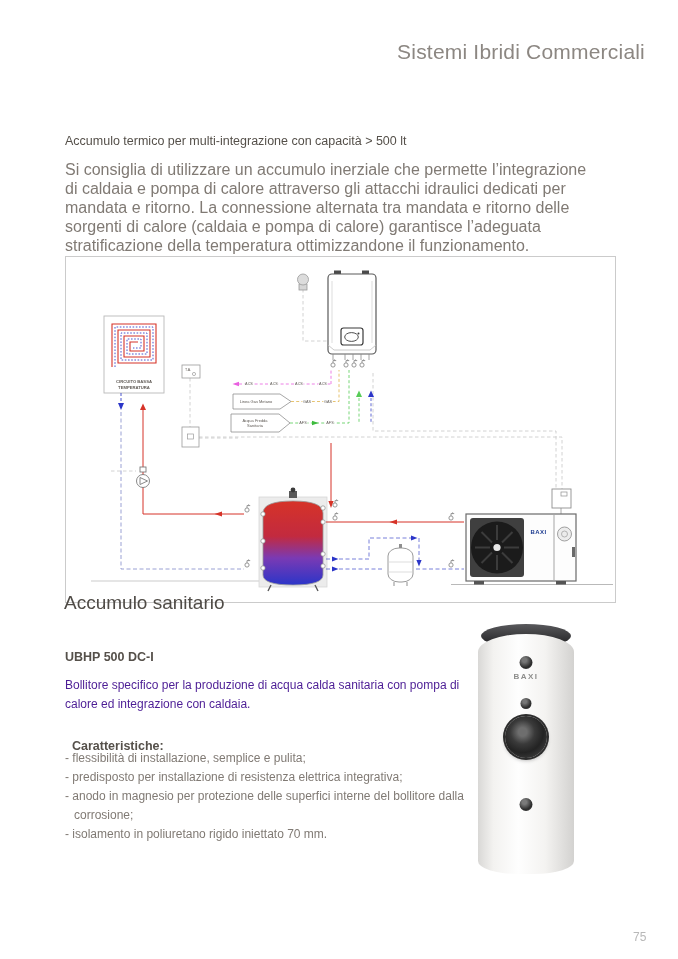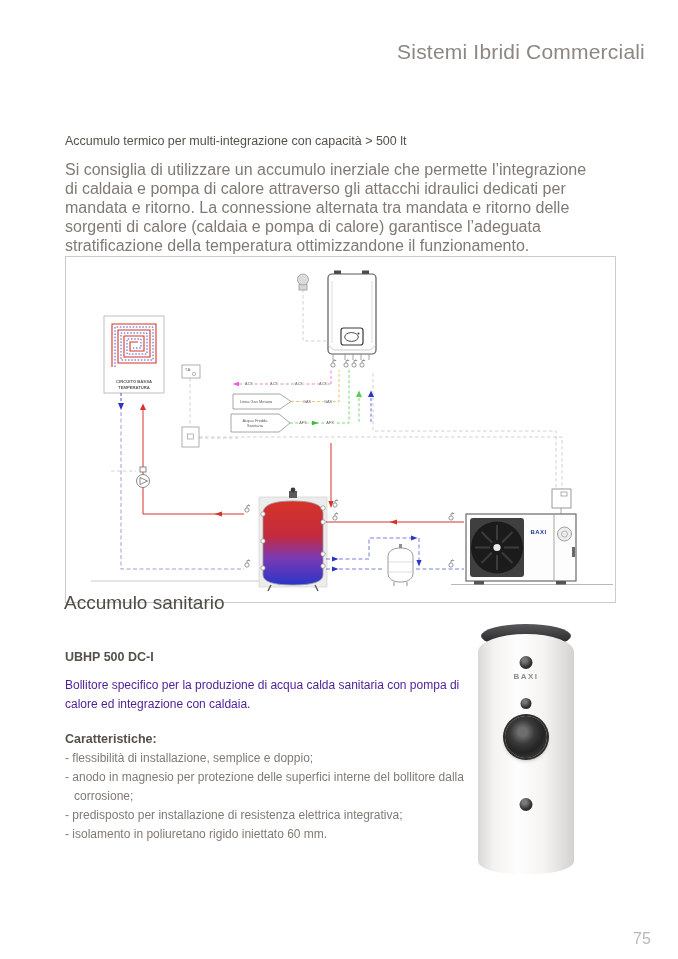--- a/index.html
+++ b/index.html
@@ -37,21 +37,21 @@
   }
   .san-model {
     position:absolute; left:65px; top:650px; margin:0;
     font-size:12.5px; font-weight:700; color:#55504a;
   }
   .san-body {
     position:absolute; left:65px; top:676px; margin:0; width:402px;
     font-size:12px; line-height:19px; color:#4c1d95;
   }
   .feat-title {
-    position:absolute; left:65px; top:732px; margin:0;
+    position:absolute; left:65px; top:732px; margin:7px;
     font-size:12.5px; font-weight:700; color:#55504a;
   }
   .feat-list {
     position:absolute; left:65px; top:749px; margin:0; padding:0; width:402px;
     list-style:none; font-size:12px; line-height:19px; color:#807a74;
   }
   .feat-list li { padding-left:9px; text-indent:-9px; }
   .feat-list li::before { content:"- "; }
   
   .tank-photo { position:absolute; left:476px; top:620px; width:150px; height:268px; }
@@ -79,21 +79,21 @@
     box-shadow:0 0 0 2px #2d2d2d, 0 2px 4px rgba(0,0,0,.35); }
   .port-4 { top:164px; width:13px; height:13px;
     background:radial-gradient(circle at 38% 32%, #7a7a7a 0 18%, #2d2d2d 62%, #3d3d3d); }
   .tank-shadow {
     position:absolute; left:4px; bottom:6px; width:92px; height:12px; border-radius:50%;
     background:radial-gradient(ellipse, rgba(0,0,0,.16) 0 40%, rgba(0,0,0,0) 72%); z-index:0;
   }
   
   .page-num {
     position:absolute; left:633px; top:930px;
-    font-size:16px; color:#b8b8b8;
+    font-size:12px; color:#b8b8b8;
   }
 </style>
 </head>
 <body>
 
 <div class="page">
 
   <h1 class="hdr-title">Sistemi Ibridi Commerciali</h1>
 
   <h2 class="thermal-title">Accumulo termico per multi-integrazione con capacità &gt; 500 lt</h2>
@@ -286,24 +286,24 @@
         <rect x="490" y="324" width="10" height="3.5" fill="#555555"></rect>
       </g>
     </svg>
   </figure>
 
   <h2 class="san-title">Accumulo sanitario</h2>
   <h3 class="san-model">UBHP 500 DC-I</h3>
   <p class="san-body">Bollitore specifico per la produzione di acqua calda sanitaria con pompa di calore ed integrazione con caldaia.</p>
   <p class="feat-title">Caratteristiche:</p>
   <ul class="feat-list">
-    <li>flessibilità di installazione, semplice e doppio;</li>
+    <li>flessibilità di installazione, semplice e pulita;</li>
+    <li>predisposto per installazione di resistenza elettrica integrativa;</li>
     <li>anodo in magnesio per protezione delle superfici interne del bollitore dalla corrosione;</li>
-    <li>predisposto per installazione di resistenza elettrica integrativa;</li>
-    <li>isolamento in poliuretano rigido iniettato 60 mm.</li>
+    <li>isolamento in poliuretano rigido iniettato 70 mm.</li>
   </ul>
 
   <div class="tank-photo">
     <div class="tank">
       <div class="tank-shadow"></div>
       <div class="tank-cap"></div>
       <div class="tank-body">
         <div class="tank-port port-1"></div>
         <div class="tank-brand">BAXI</div>
         <div class="tank-port port-2"></div>

